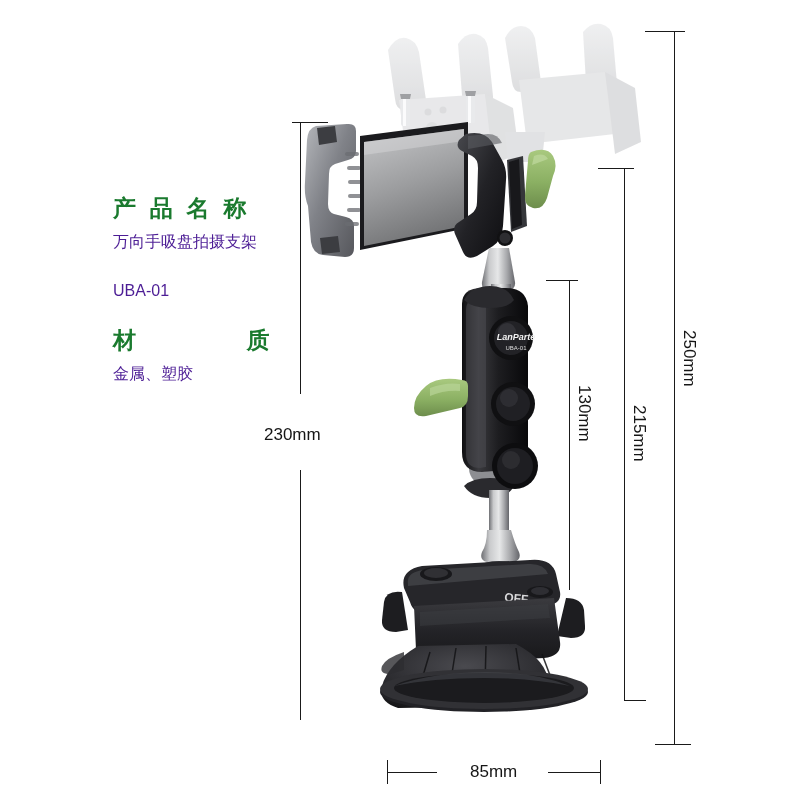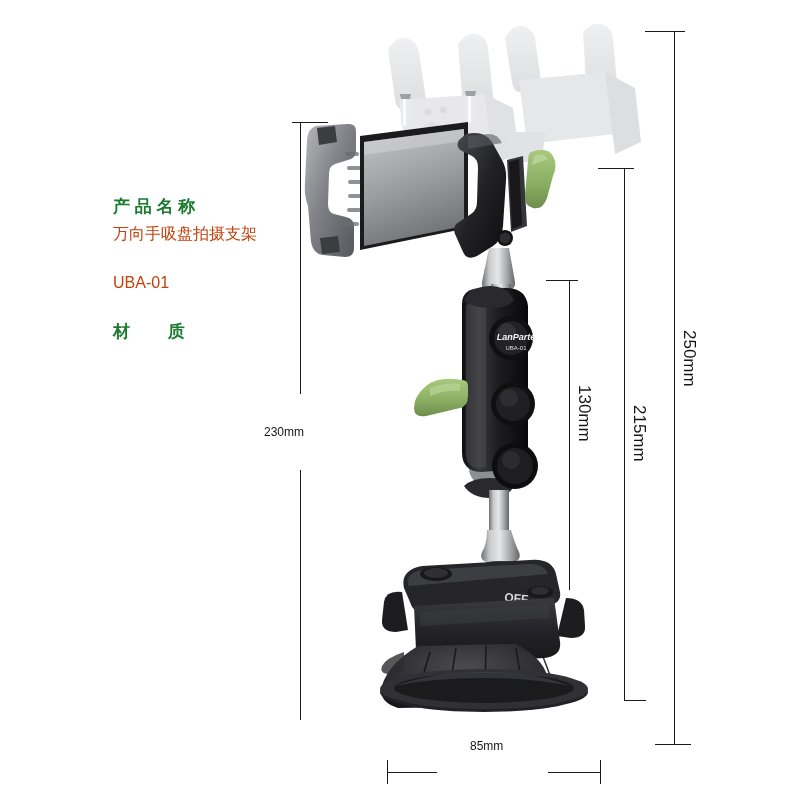--- a/index.html
+++ b/index.html
@@ -21,28 +21,29 @@
   
   .spec-list {
     position: absolute;
     left: 113px;
     top: 196px;
     width: 210px;
   }
   .spec-item { margin-bottom: 26px; }
   .spec-label {
     color: #1a7a2e;
-    font-size: 17px;
+    font-size: 23px;
     font-weight: bold;
     letter-spacing: 0px;
     line-height: 1.25;
     white-space: pre;
+    font-family: Liberation Mono, monospace;
   }
   .spec-value {
-    color: #c2410c;
+    color: #4c1d95;
     font-size: 16px;
     line-height: 1.45;
     margin-top: 5px;
     white-space: pre;
   }
 
   
   .dim-line-v {
     position: absolute;
     width: 1px;
@@ -66,21 +67,21 @@
   .dim-label-rot {
     position: absolute;
     font-size: 17px;
     color: #161616;
     transform: rotate(90deg);
     transform-origin: left top;
     white-space: nowrap;
   }
   .dim-label-h {
     position: absolute;
-    font-size: 12px;
+    font-size: 17px;
     color: #161616;
     white-space: nowrap;
   }
 
   
   #product { position: absolute; left: 0; top: 0; }
 </style>
 </head>
 <body>
 
@@ -296,20 +297,21 @@
   <div class="spec-list">
     <div class="spec-item">
       <div class="spec-label">产 品 名 称</div>
       <div class="spec-value">万向手吸盘拍摄支架</div>
     </div>
     <div class="spec-item">
       <div class="spec-value">UBA-01</div>
     </div>
     <div class="spec-item">
       <div class="spec-label">材        质</div>
+      <div class="spec-value">金属、塑胶</div>
     </div>
     <div class="spec-item">
     </div>
   </div>
 
   <div class="dim-tick-h" style="left:292px; top:122px; width:36px;"></div>
   <div class="dim-line-v" style="left:300px; top:122px; height:272px;"></div>
   <div class="dim-line-h" style="left:265px; top:434px; width:0px;"></div>
   <div class="dim-label-h" style="left:264px; top:425px;">230mm</div>
   <div class="dim-line-v" style="left:300px; top:470px; height:250px;"></div>
@@ -323,17 +325,17 @@
   <div class="dim-tick-h" style="left:624px; top:700px; width:22px;"></div>
   <div class="dim-label-rot" style="left:649px; top:405px;">215mm</div>
 
   <div class="dim-tick-h" style="left:645px; top:31px; width:40px;"></div>
   <div class="dim-line-v" style="left:674px; top:31px; height:713px;"></div>
   <div class="dim-tick-h" style="left:655px; top:744px; width:36px;"></div>
   <div class="dim-label-rot" style="left:699px; top:330px;">250mm</div>
 
   <div class="dim-tick-v" style="left:387px; top:760px; height:24px;"></div>
   <div class="dim-line-h" style="left:387px; top:772px; width:50px;"></div>
-  <div class="dim-label-h" style="left:470px; top:739px;">85mm</div>
+  <div class="dim-label-h" style="left:470px; top:762px;">85mm</div>
   <div class="dim-line-h" style="left:548px; top:772px; width:52px;"></div>
   <div class="dim-tick-v" style="left:600px; top:760px; height:24px;"></div>
 
 </div>
 
 </body></html>

